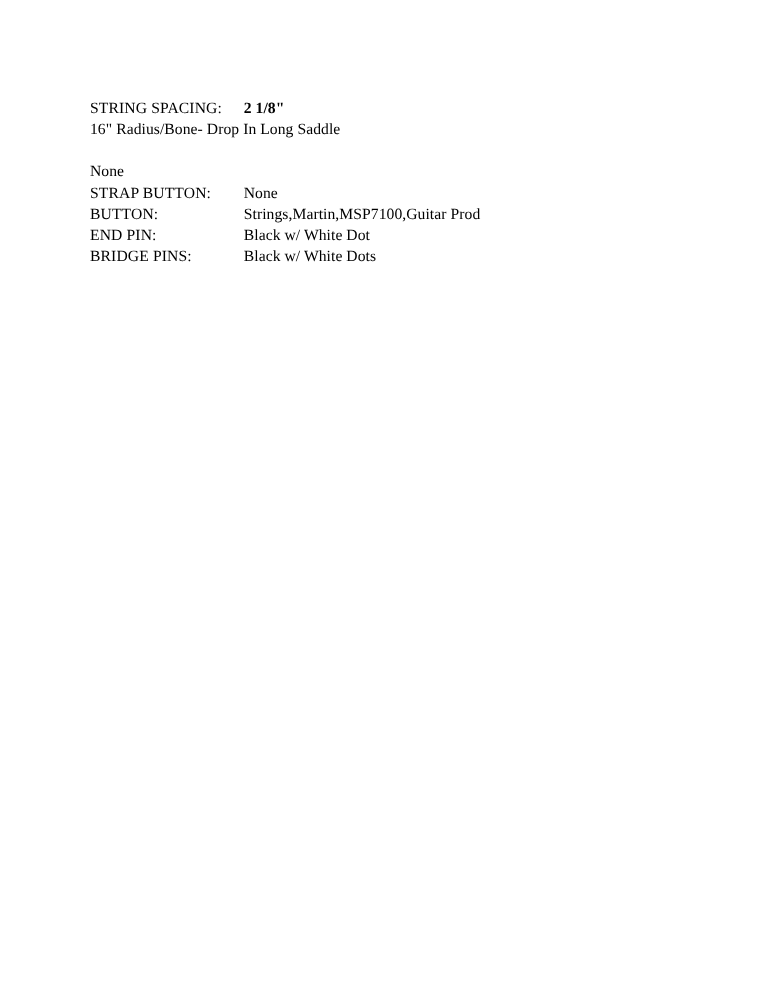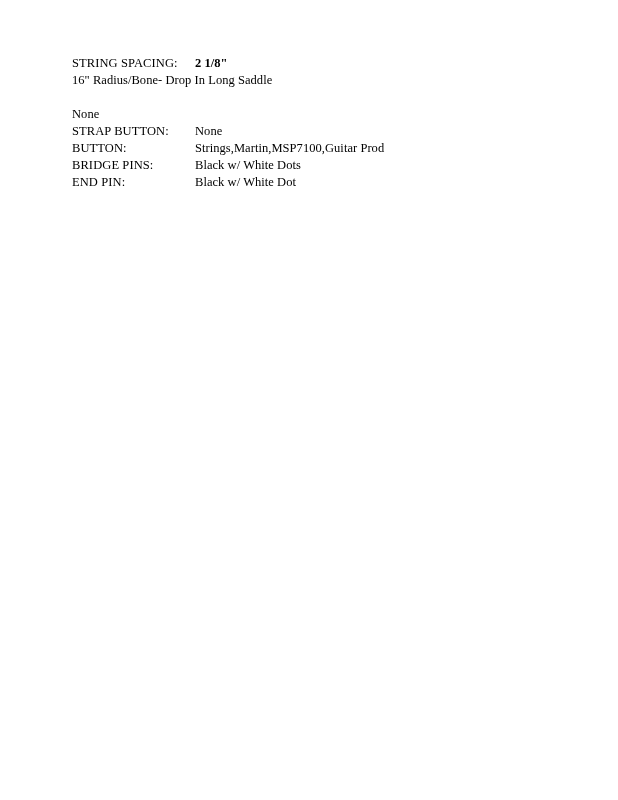--- a/index.html
+++ b/index.html
@@ -16,21 +16,21 @@
   }
   .page {
     position: relative;
     width: 618px;
     height: 800px;
     background: #ffffff;
   }
   .spec-block {
     position: absolute;
     left: 72px;
-    top: 55px;
+    top: 78px;
     width: 480px;
   }
   .spec-row {
     display: flex;
     align-items: baseline;
     height: 17px;
     line-height: 17px;
   }
   .spec-row.spacer {
     height: 17px;
@@ -79,23 +79,23 @@
       <div class="spec-label">STRAP BUTTON:</div>
       <div class="spec-value">None</div>
     </div>
 
     <div class="spec-row">
       <div class="spec-label">BUTTON:</div>
       <div class="spec-value">Strings,Martin,MSP7100,Guitar Prod</div>
     </div>
 
     <div class="spec-row">
-      <div class="spec-label">BRIDGE PINS:</div>
-      <div class="spec-value">Black w/ White Dots</div>
+      <div class="spec-label">END PIN:</div>
+      <div class="spec-value">Black w/ White Dot</div>
     </div>
 
     <div class="spec-row">
-      <div class="spec-label">END PIN:</div>
-      <div class="spec-value">Black w/ White Dot</div>
+      <div class="spec-label">BRIDGE PINS:</div>
+      <div class="spec-value">Black w/ White Dots</div>
     </div>
 
   </div>
 </div>
 
 </body></html>

